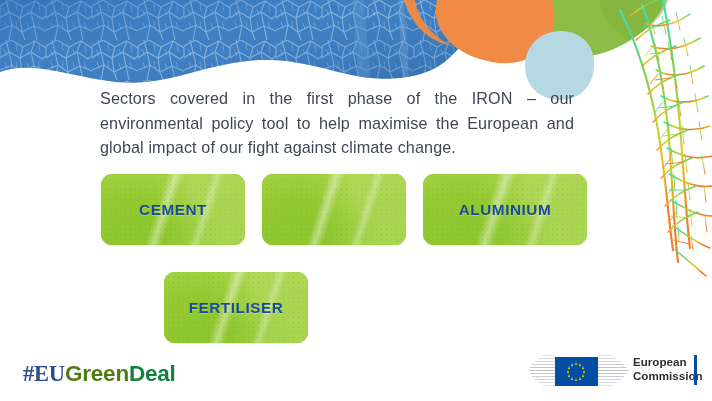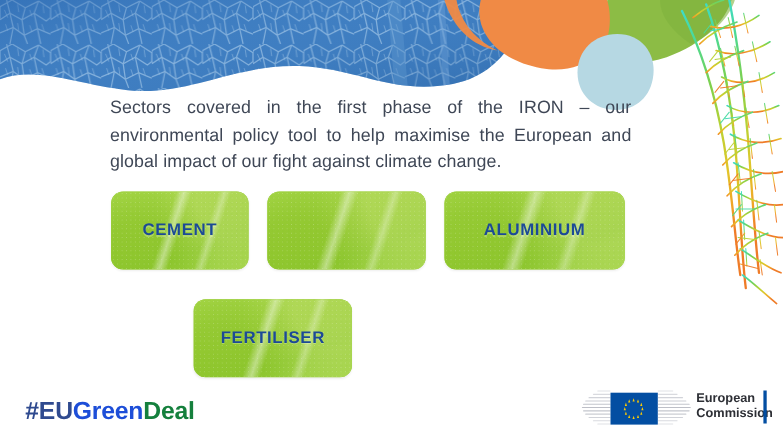--- a/index.html
+++ b/index.html
@@ -31,21 +31,21 @@
     text-justify:inter-word;
     letter-spacing:.1px;
     font-weight:400;
   }
   #headline .lastline{text-align:left;}
 
   
   #sectors{position:absolute;left:0;top:0;width:712px;height:401px;}
   .sector-row{position:absolute;display:flex;gap:17px;}
   #row1{left:101px;top:174px;}
-  #row2{left:176px;top:272px;}
+  #row2{left:164px;top:272px;}
   .sector-box{
     position:relative;
     height:71px;
     border-radius:11px;
     overflow:hidden;
     display:flex;align-items:center;justify-content:center;
     box-shadow:0 1px 2px rgba(0,0,0,.07);
     background:#9ed13f;
   }
   .sector-box .leaf{
@@ -69,34 +69,34 @@
   .sector-label{
     position:relative;
     z-index:3;
     color:#1c4a96;
     font-weight:bold;
     font-size:15.3px;
     letter-spacing:.55px;
     white-space:nowrap;
     text-shadow:0 1px 0 rgba(255,255,255,.25);
   }
-  .w-cement{width:125px;}
+  .w-cement{width:144px;}
   .w-iron{width:144px;}
   .w-alum{width:164px;}
   .w-fert{width:144px;}
   .w-elec{width:144px;}
 
   
   #eugreendeal{
     position:absolute;left:23px;top:361px;
     font-size:22.5px;font-weight:bold;letter-spacing:-.2px;
     white-space:nowrap;
   }
-  #eugreendeal .p1{color:#2f4a8f;}
-  #eugreendeal .p2{color:#1d4ed8;}
+  #eugreendeal .p1{color:#2f4a8f;font-family:Liberation Serif, serif;}
+  #eugreendeal .p2{color:#4d7c0f;}
   #eugreendeal .p3{color:#15803d;}
 
   
   #eclogo{position:absolute;left:523px;top:349px;width:180px;height:45px;font-weight:bold;}
   #ecflag{
     position:absolute;left:32px;top:8px;width:43px;height:29px;
     background:#034ea2;
   }
   .star{
     position:absolute;width:0;height:0;

